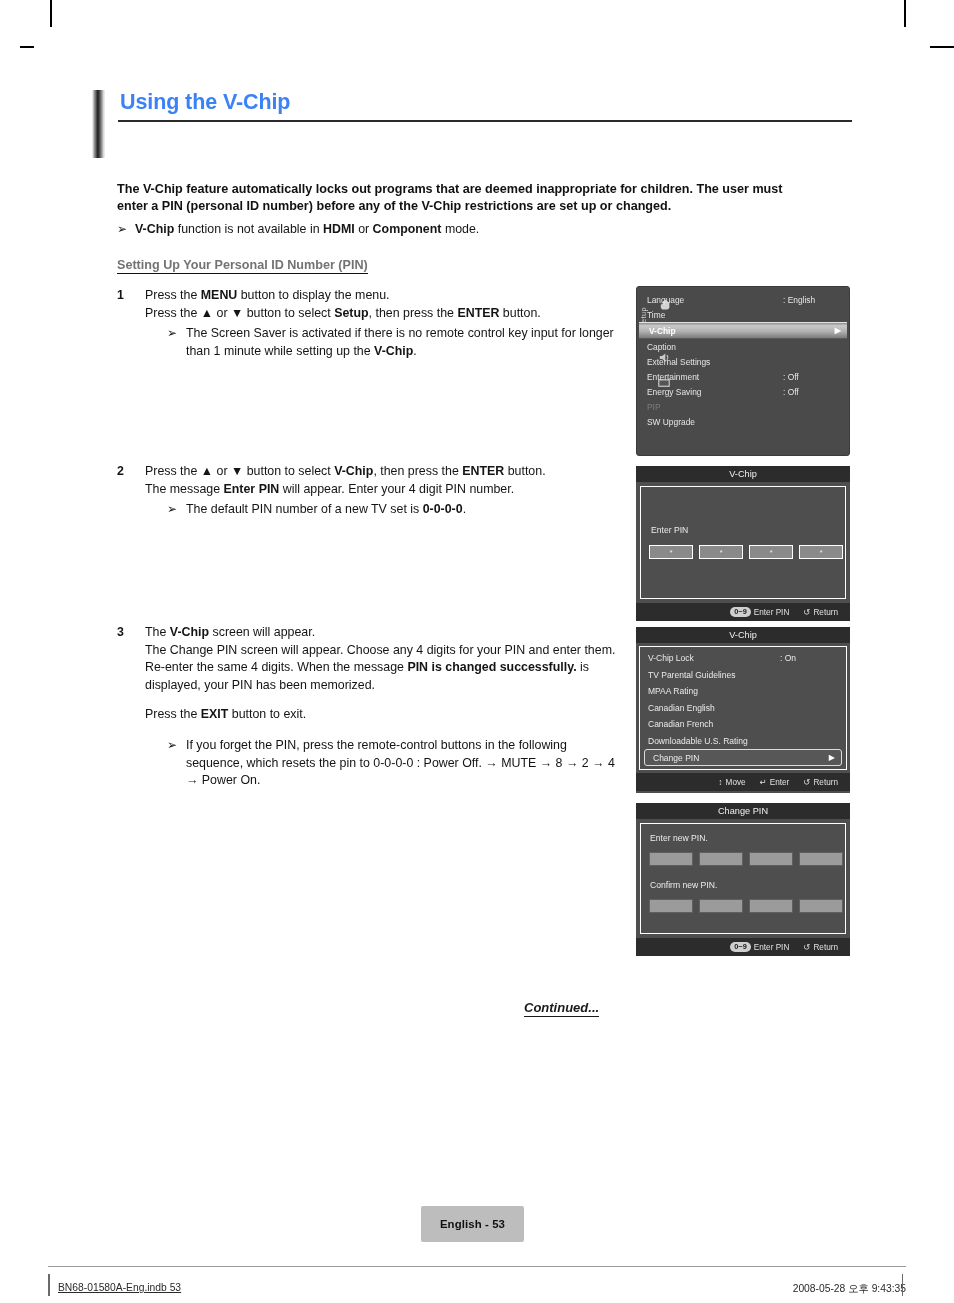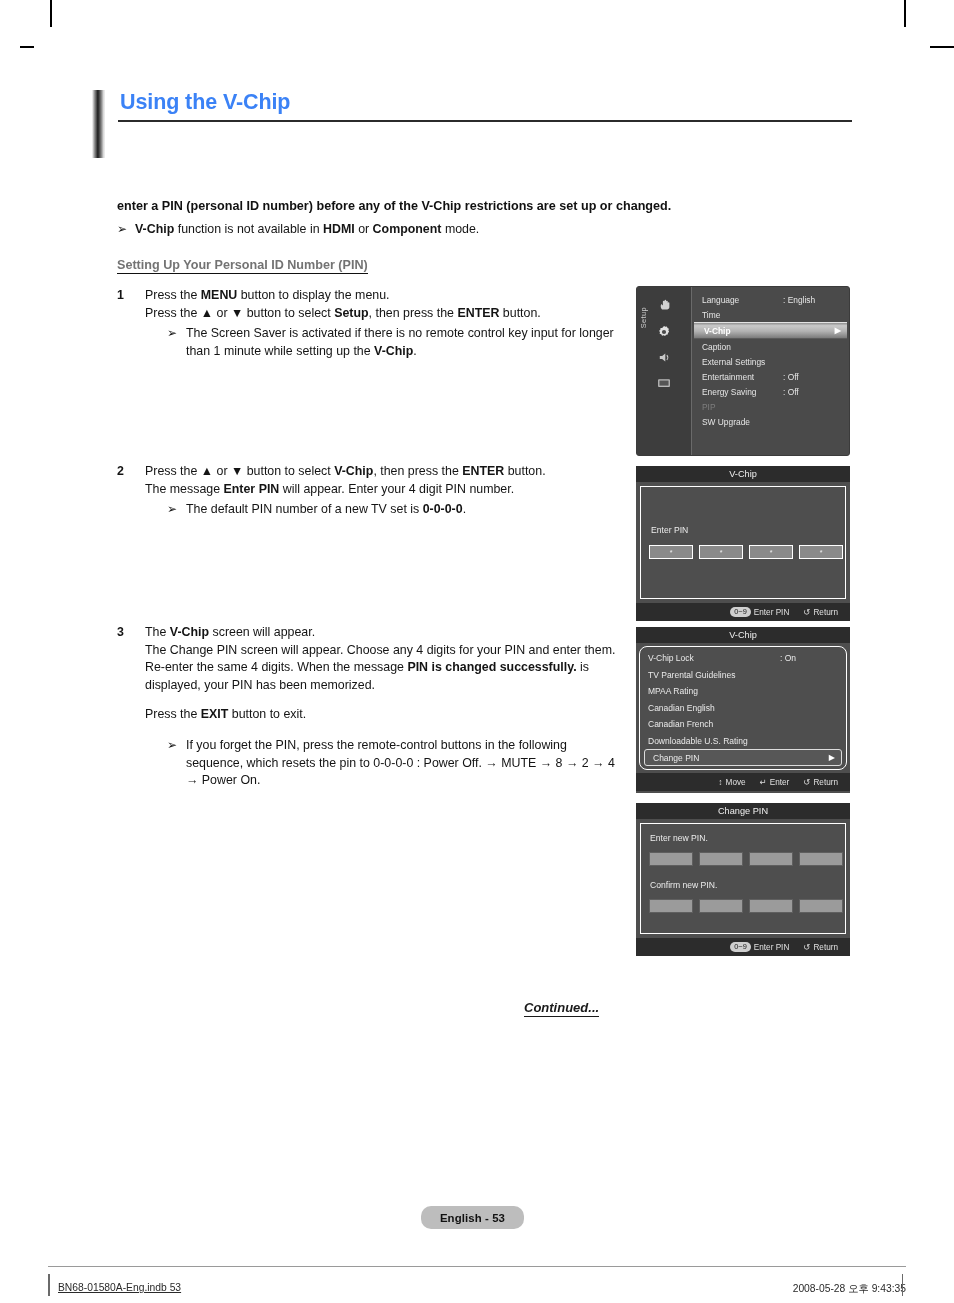--- a/index.html
+++ b/index.html
@@ -130,23 +130,23 @@
     border-bottom: 1px solid #1a1a1a;
     padding-bottom: 1px;
   }
 
   
   .page-badge {
     position: absolute;
     left: 421px;
     top: 1206px;
     width: 103px;
-    height: 23px;
+    height: 36px;
     background: #bdbdbd;
-    border-radius: 10px;
+    border-radius: 2px;
     font-size: 11.4px;
     font-weight: bold;
     color: #111;
     display: flex;
     align-items: center;
     justify-content: center;
     letter-spacing: 0.1px;
   }
 
   
@@ -190,20 +190,21 @@
     background: #6a6a6a;
   }
 
   
   .osd {
     position: absolute;
     background: #4e4e4e;
     color: #e8e8e8;
     font-size: 8.6px;
     box-sizing: border-box;
+    flex-direction: column;
   }
   .osd-title {
     background: #2c2c2c;
     color: #f0f0f0;
     text-align: center;
     font-size: 9.2px;
     line-height: 16px;
     height: 16px;
   }
   .osd-inner {
@@ -222,21 +223,21 @@
     font-size: 8.2px;
     color: #e0e0e0;
   }
   .osd-foot .hint { display: flex; align-items: center; gap: 3px; }
   .key-pill {
     background: #cfcfcf;
     color: #222;
     border-radius: 7px;
     padding: 0px 4px;
     font-size: 7.4px;
-    font-weight: normal;
+    font-weight: bold;
     line-height: 10px;
     display: inline-block;
   }
   .glyph { font-size: 8.5px; color: #dcdcdc; }
 
   
   #panel-setup {
     left: 636px; top: 286px; width: 214px; height: 170px;
     background: #4a4a4a;
     border: 1px solid #3b3b3b;
@@ -322,21 +323,21 @@
     display: flex;
     align-items: center;
     justify-content: center;
     font-size: 7px;
     color: #f2f2f2;
   }
   .pin-box.empty { border: 1.2px solid #5f5f5f; background: #9b9b9b; }
 
   
   #panel-vchip { left: 636px; top: 627px; width: 214px; height: 166px; }
-  #panel-vchip .osd-inner { margin: 3px; height: 124px; background: #4e4e4e; padding-top: 3px; border-radius: 8px; }
+  #panel-vchip .osd-inner { margin: 3px; height: 124px; background: #4e4e4e; padding-top: 3px; }
   .vrow {
     height: 16.5px;
     display: flex;
     align-items: center;
     padding-left: 8px;
     font-size: 8.5px;
     color: #eaeaea;
   }
   .vrow .vlabel { flex: 1; }
   .vrow .vvalue { width: 66px; }
@@ -363,20 +364,21 @@
 <div class="crop crop-tr-v"></div>
 <div class="crop crop-tr-h"></div>
 
 <div class="title-wrap">
   <div class="title-bar-left"></div>
   <div class="title-text">Using the V-Chip</div>
   <div class="title-rule"></div>
 </div>
 
 <div class="intro">
+  <span>The V-Chip feature automatically locks out programs that are deemed inappropriate for children. The user must</span>
   <br>
   <span>enter a PIN (personal ID number) before any of the V-Chip restrictions are set up or changed.</span>
 </div>
 
 <div class="bullet-row intro-bullet">
   <span class="bullet-mark">➢</span>
   <span><b>V-Chip</b><span> function is not available in </span><b>HDMI</b><span> or </span><b>Component</b><span> mode.</span></span>
 </div>
 
 <div class="section-head">Setting Up Your Personal ID Number (PIN)</div>

